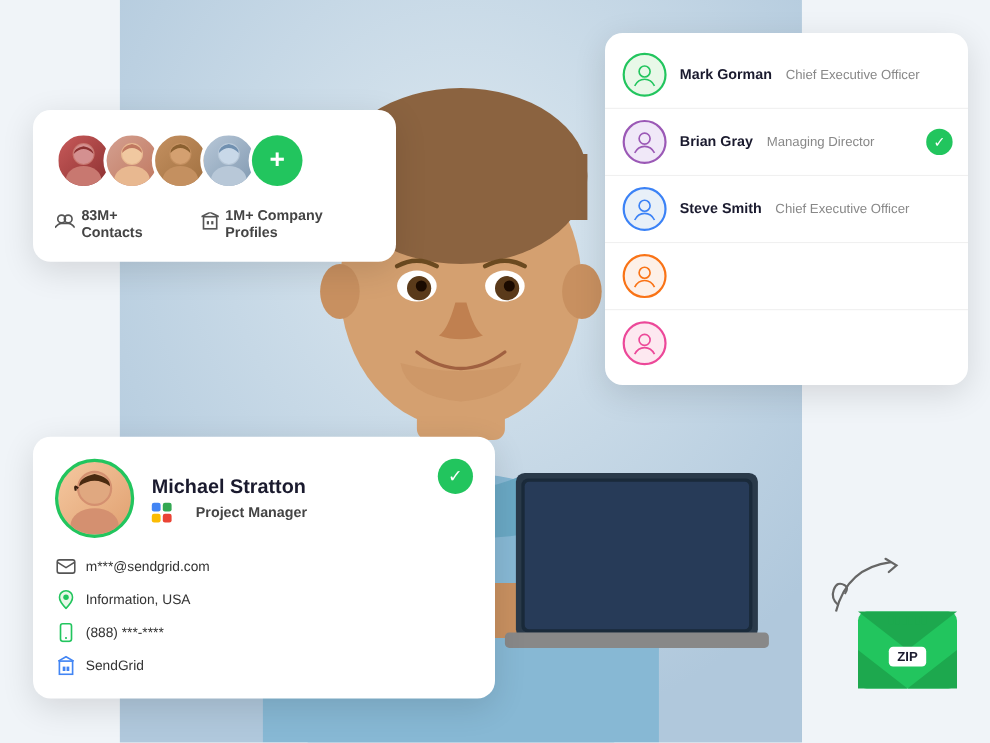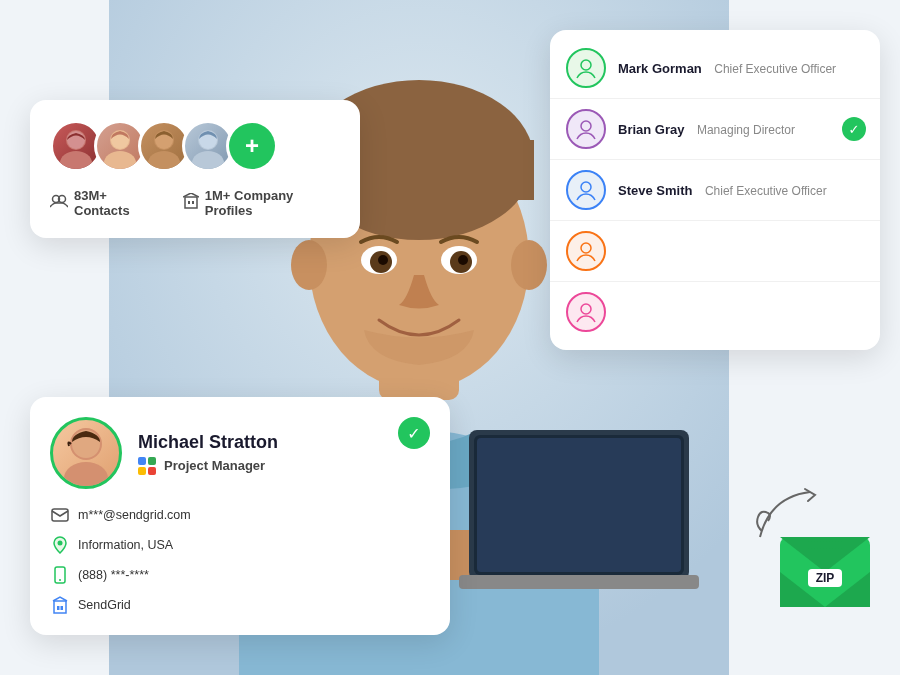--- a/index.html
+++ b/index.html
@@ -205,21 +205,21 @@
 
     .profile-name {
       font-size: 18px;
       font-weight: 800;
       color: #1a1a2e;
     }
 
     .profile-role {
       display: flex;
       align-items: center;
-      gap: 8px;
+      gap: 22px;
       margin-top: 4px;
     }
 
     .role-squares {
       display: grid;
       grid-template-columns: 1fr 1fr;
       gap: 2px;
       width: 18px;
       height: 18px;
     }
@@ -278,21 +278,21 @@
     }
 
     .icon-email { color: #555; }
     .icon-phone { color: #22c55e; }
     .icon-location { color: #22c55e; }
     .icon-company { color: #4285f4; }
 
     
     .zip-decoration {
       position: absolute;
-      bottom: 68px;
+      bottom: 49px;
       right: 30px;
       z-index: 5;
     }
 
     .zip-envelope {
       width: 90px;
       height: 70px;
       background: #22c55e;
       border-radius: 8px;
       position: relative;

